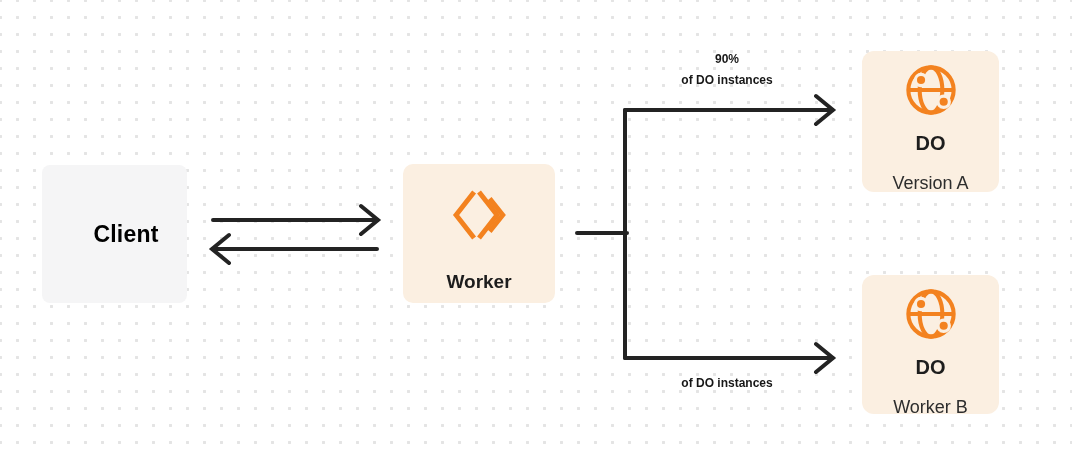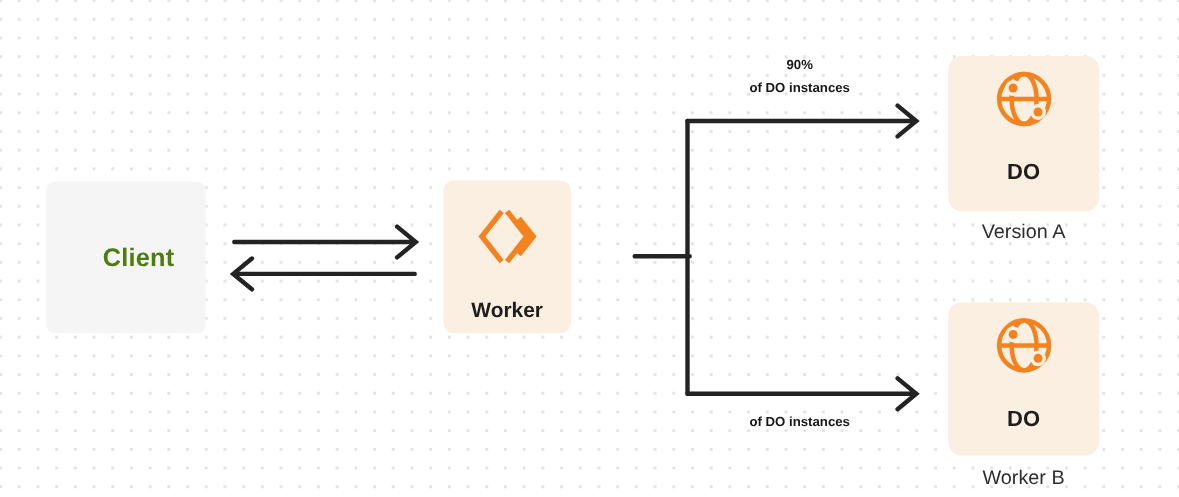--- a/index.html
+++ b/index.html
@@ -41,46 +41,45 @@
 
   .client-box {
     left: 42px; top: 165px;
     width: 145px; height: 138px;
     background: #f5f5f6;
     border-radius: 8px;
   }
   .client-label {
     font-size: 23px;
     font-weight: 700;
-    color: #4d7c0f;
+    color: #000000;
     letter-spacing: 0.2px;
     margin-left: 23px;
   }
 
   .worker-box {
     left: 403px; top: 164px;
-    width: 116px; height: 139px;
+    width: 152px; height: 139px;
     background: #fbefe1;
     border-radius: 10px;
     justify-content: flex-start;
   }
   .worker-icon { margin-top: 21px; }
   .worker-label {
     margin-top: 22px;
     font-size: 19px;
     font-weight: 700;
     color: #1d1d1d;
   }
 
   .do-box {
     width: 137px;
     background: #fbefe1;
     border-radius: 12px;
     justify-content: flex-start;
-    gap: 13px;
   }
   .do-box-a { left: 862px; top: 51px; height: 141px; }
   .do-box-b { left: 862px; top: 275px; height: 139px; }
   .do-icon { margin-top: 10px; }
   .do-title {
     margin-top: 9px;
     font-size: 20px;
     font-weight: 700;
     color: #1d1d1d;
   }

